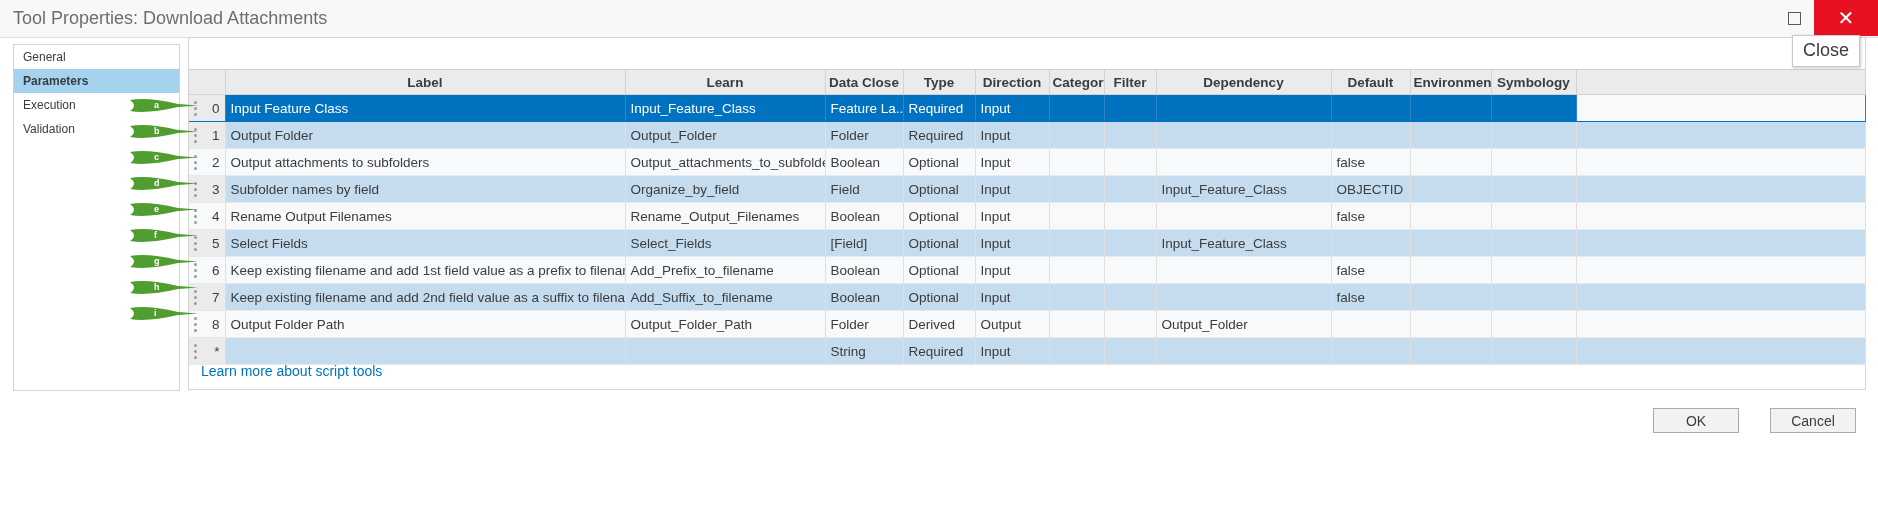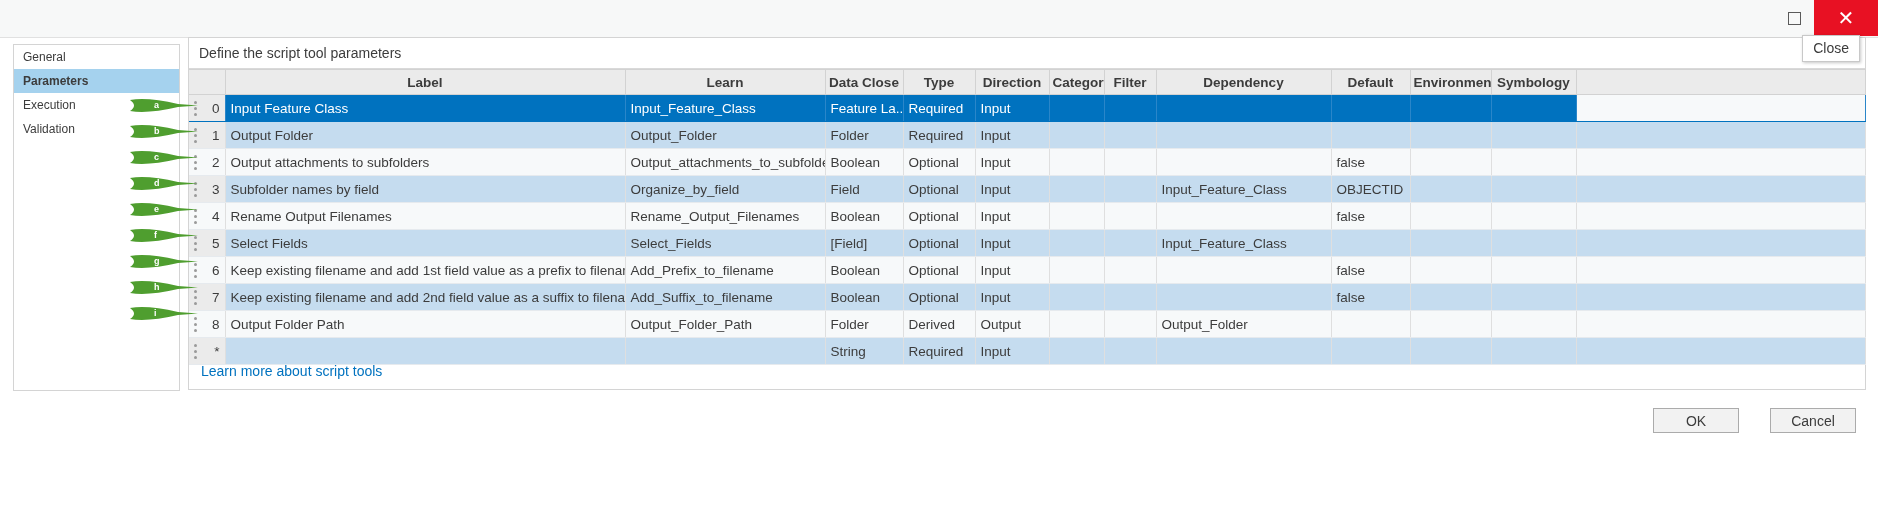--- a/index.html
+++ b/index.html
@@ -64,21 +64,21 @@
     font-family: "DejaVu Sans", sans-serif;
   }
   .tooltip-close {
     position: absolute;
     right: 18px;
     top: 35px;
     background: #ffffff;
     border: 1px solid #c8c8c8;
     box-shadow: 1px 1px 3px rgba(0,0,0,0.22);
     padding: 4px 10px 5px 10px;
-    font-size: 14px;
+    font-size: 18px;
     color: #3c3c3c;
     z-index: 40;
   }
 
   
   .leftnav {
     position: absolute;
     left: 13px; top: 44px;
     width: 165px;
     height: 345px;
@@ -248,41 +248,41 @@
     color: #ffffff;
     font-family: "Liberation Sans", sans-serif;
     font-weight: bold;
     line-height: 12px;
   }
 </style>
 </head>
 <body>
 
 <div class="titlebar">
+  <div class="title-text">Tool Properties: Download Attachments</div>
 
   <button class="win-btn win-max">
     <span class="max-glyph"></span>
   </button>
 
   <button class="win-btn win-close">
     <span class="close-glyph">✕</span>
   </button>
 </div>
 
 <div class="tooltip-close">Close</div>
 
 <div class="leftnav">
   <div class="nav-item">General</div>
   <div class="nav-item selected">Parameters</div>
   <div class="nav-item">Execution</div>
   <div class="nav-item">Validation</div>
 </div>
 
 <div class="rightpanel">
-  <div class="panel-head">Define the script tool parameters</div>
 
   <div class="grid">
     <table class="ptable">
       <colgroup>
         <col class="c-handle">
           <col class="c-label">
           <col class="c-name">
           <col class="c-dtype">
         <col class="c-type">
           <col class="c-dir">

